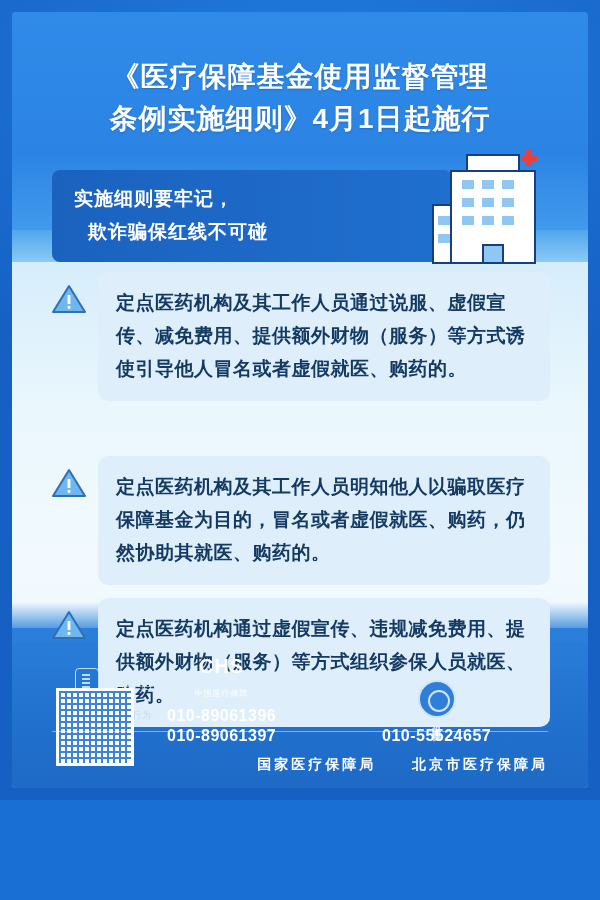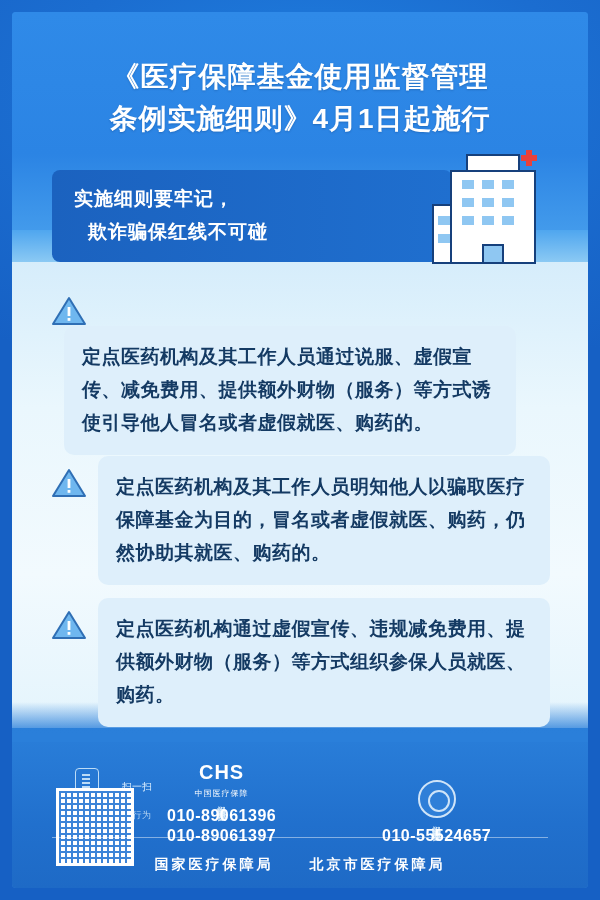--- a/index.html
+++ b/index.html
@@ -4,21 +4,21 @@
 <style>
   html,body{margin:0;padding:0;}
   body{
     width:600px;height:900px;
     font-family:"Liberation Sans","DejaVu Sans",sans-serif;
     background:#1a6fd4;
     overflow:hidden;
   }
   .poster{
     position:relative;
-    width:600px;height:900px;
+    width:600px;height:800px;
     background:
       radial-gradient(ellipse 560px 300px at 52% 10%, #1f7fe0 0%, #1b6dd0 48%, #1660c4 100%),
       linear-gradient(180deg,#1b6fd2 0%,#1b6fd2 100%);
     overflow:hidden;
     text-decoration:underline;
   }
   
   .card{
     position:absolute;
     left:12px;top:12px;right:12px;bottom:12px;
@@ -93,21 +93,21 @@
     margin-left:12px;
     background:#deeffb;
     border-radius:10px;
     padding:14px 18px 16px 18px;
     color:#143a63;
     font-size:19px;line-height:33px;font-weight:bold;
     letter-spacing:.5px;
     box-sizing:border-box;
     width:452px;
   }
-  #item1{top:272px;flex-direction:column;}
+  #item1{top:260px;}
   #item2{top:444px;}
   #item3{top:586px;}
 
   
   .scan{
     position:absolute;left:44px;bottom:66px;width:96px;text-align:center;color:#cfe6fb;
   }
   .phone-ico{
     width:22px;height:34px;border:1.6px solid #bcdcf7;border-radius:4px;margin:0 auto 2px auto;position:relative;
   }
@@ -122,34 +122,34 @@
     background-image:
       linear-gradient(90deg,#1b6fd2 2px,transparent 2px),
       linear-gradient(180deg,#1b6fd2 2px,transparent 2px);
     background-size:6px 6px;background-color:#fff;opacity:.85;}
 
   .org{position:absolute;display:flex;align-items:center;flex-direction:column;}
   #org1{left:155px;bottom:42px;}
   #org2{left:370px;bottom:42px;}
   .logo-chs{color:#fff;text-align:center;line-height:1;}
   .logo-chs .mark{font-size:20px;font-weight:bold;letter-spacing:1px;}
-  .logo-chs .cn{font-size:8px;letter-spacing:1px;margin-top:8px;}
+  .logo-chs .cn{font-size:8px;letter-spacing:1px;margin-top:14px;}
   .vert{
     writing-mode:vertical-rl;text-orientation:upright;
     font-size:9px;color:#dceefc;line-height:12px;margin:0 8px;letter-spacing:1px;
   }
   .tel{color:#ffffff;font-size:16px;font-weight:bold;line-height:20px;letter-spacing:.5px;}
   .emblem{width:34px;height:34px;border-radius:50%;background:#2f7fd8;border:2px solid #cfe4f8;position:relative;}
   .emblem:after{content:"";position:absolute;left:50%;top:50%;width:18px;height:18px;margin:-9px 0 0 -9px;border-radius:50%;border:2px solid #cfe4f8;}
 
   .bottomline{
     position:absolute;left:40px;right:40px;bottom:14px;
     border-top:1px solid rgba(255,255,255,.45);
-    padding-top:18px;
-    text-align:center;color:#ffffff;font-size:14px;font-weight:bold;letter-spacing:3px;
+    padding-top:24px;
+    text-align:right;color:#ffffff;font-size:14px;font-weight:bold;letter-spacing:3px;
   }
   .bl-sep{display:inline-block;width:22px;}
 </style>
 </head>
 <body>
 
 <div class="poster">
   <div class="card">
     <div class="topband"></div>
     <div class="bodybg"></div>

